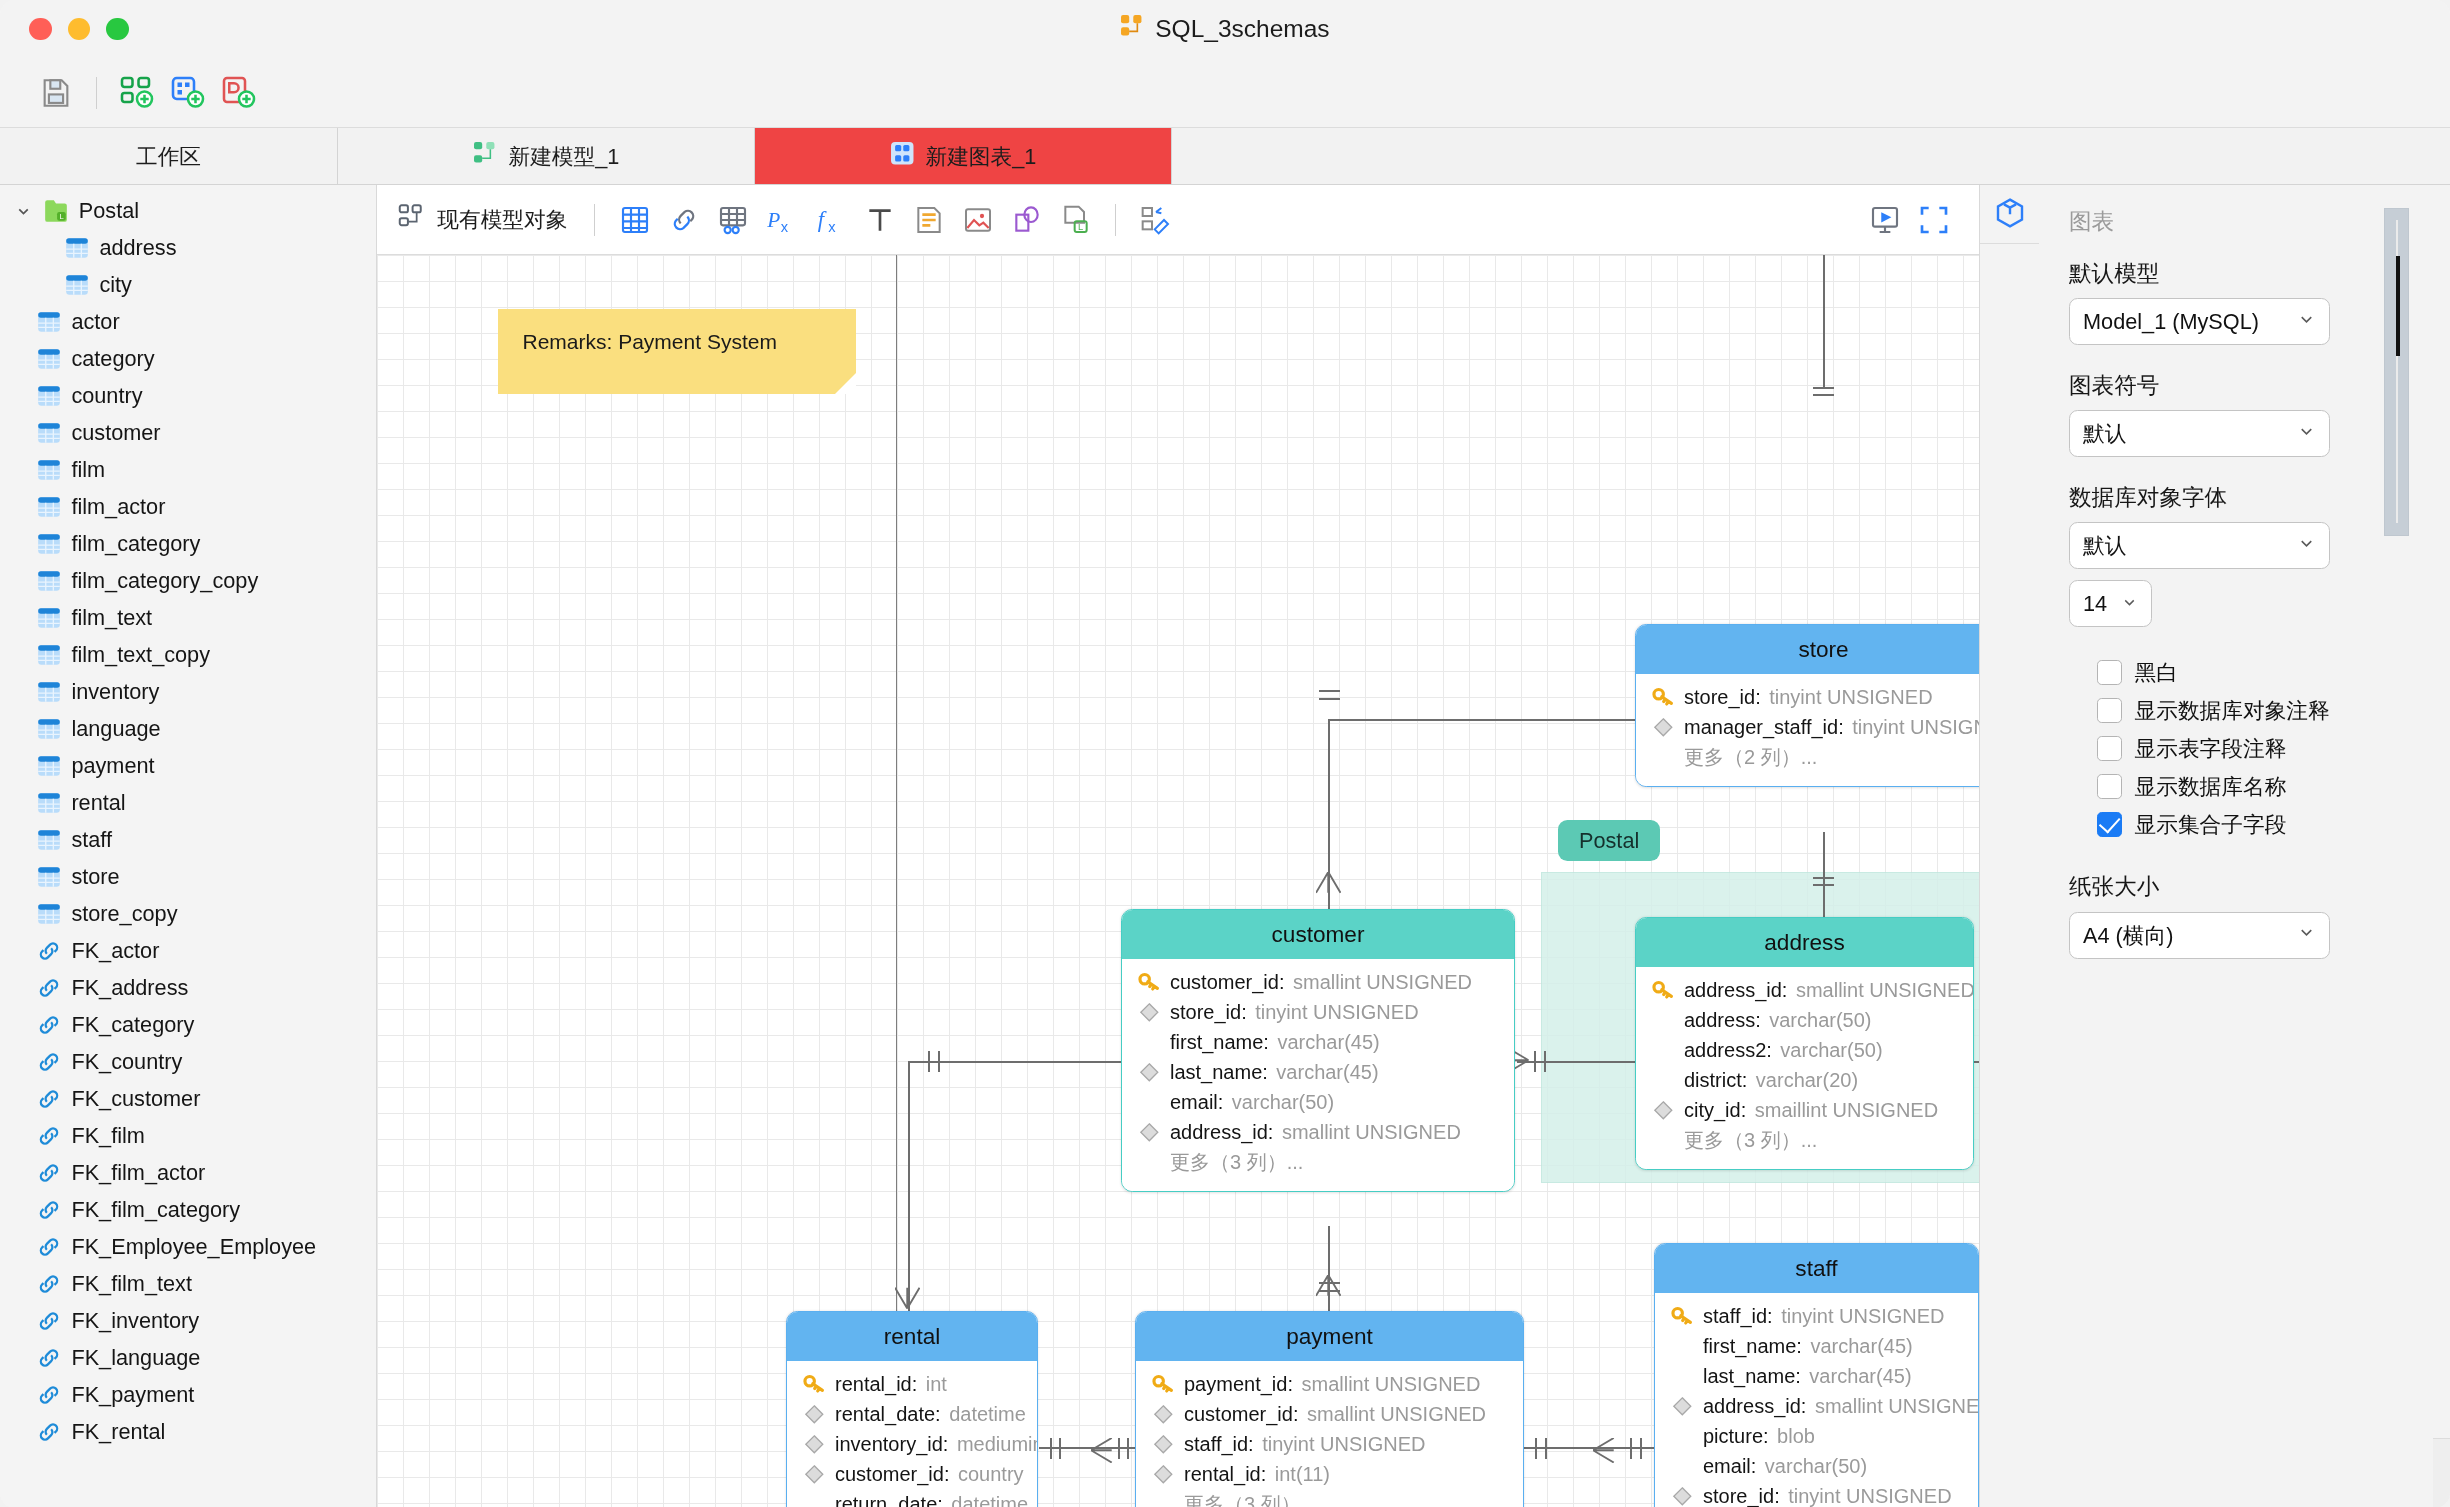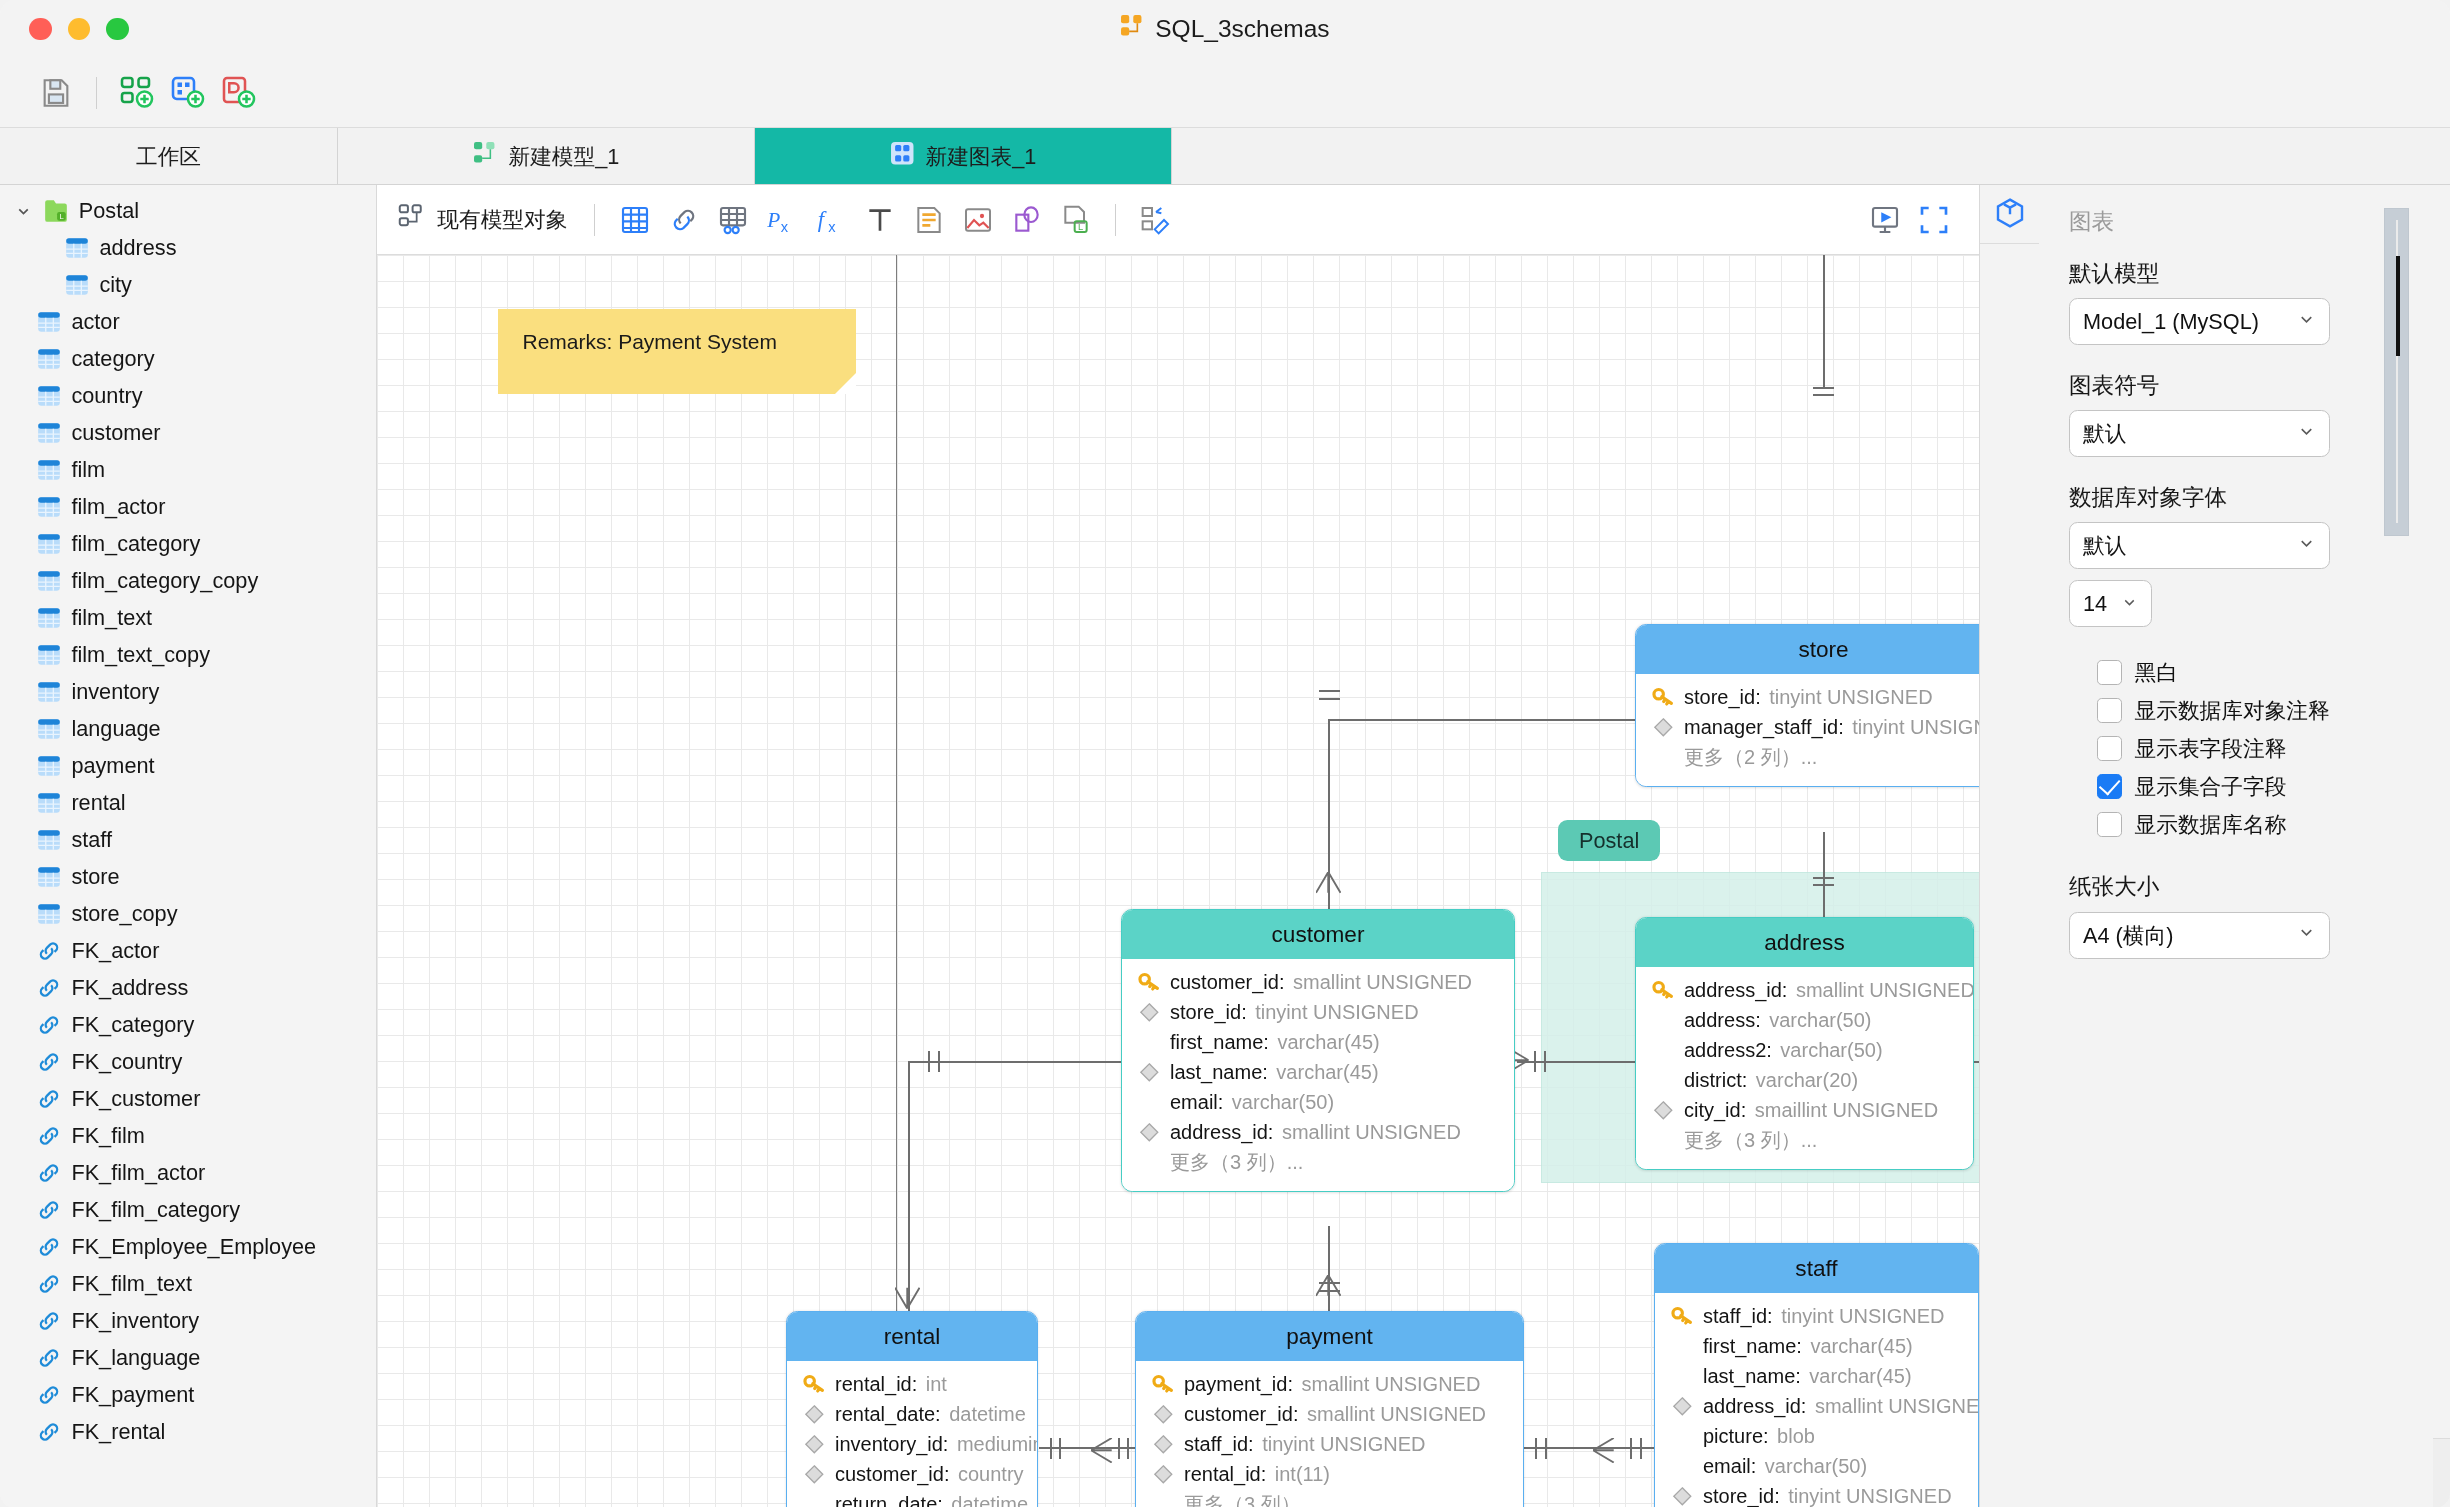--- a/index.html
+++ b/index.html
@@ -41,21 +41,21 @@
 
   
   .tabbar { height:57px; flex:0 0 57px; display:flex; background:#efefef; border-bottom:0.9px solid #d4d4d4; }
   .tab {
     display:flex; align-items:center; justify-content:center; gap:11.3px;
     font-size:21.7px; color:#1d1d1d; border-right:0.9px solid #d4d4d4;
     background:#f2f2f2; position:relative;
   }
   .tab.t-work { width:338px; }
   .tab.t-model { width:417px; }
-  .tab.t-diagram { width:417px; background:#14b8a6; }
+  .tab.t-diagram { width:417px; background:#ef4444; }
   .tab-rest { flex:1; background:#f2f2f2; }
 
   
   .body { flex:1; display:flex; min-height:0; }
 
   
   .sidebar {
     width:377px; flex:0 0 377px; background:#f4f4f4;
     border-right:0.9px solid #d9d9d9; display:flex; flex-direction:column;
     position:relative;
@@ -1057,26 +1057,26 @@
             </div>
             <div class="chk-row">
               <span class="cbox"></span>
               <span>显示数据库对象注释</span>
             </div>
             <div class="chk-row">
               <span class="cbox"></span>
               <span>显示表字段注释</span>
             </div>
             <div class="chk-row">
+              <span class="cbox"></span>
+              <span>显示数据库名称</span>
+            </div>
+            <div class="chk-row">
               <span class="cbox on"></span>
               <span>显示集合子字段</span>
-            </div>
-            <div class="chk-row">
-              <span class="cbox"></span>
-              <span>显示数据库名称</span>
             </div>
           </div>
 
         <div style="height:28px"></div>
         <div class="rp-label">纸张大小</div>
         <div class="sel">
           <span class="v">A4 (横向)</span>
           <span>
             <svg width="19" height="19" viewBox="0 0 24 24" fill="none" stroke="#5a5a5a" stroke-width="2">
                 <path d="M6 9l6 6 6-6"></path>

